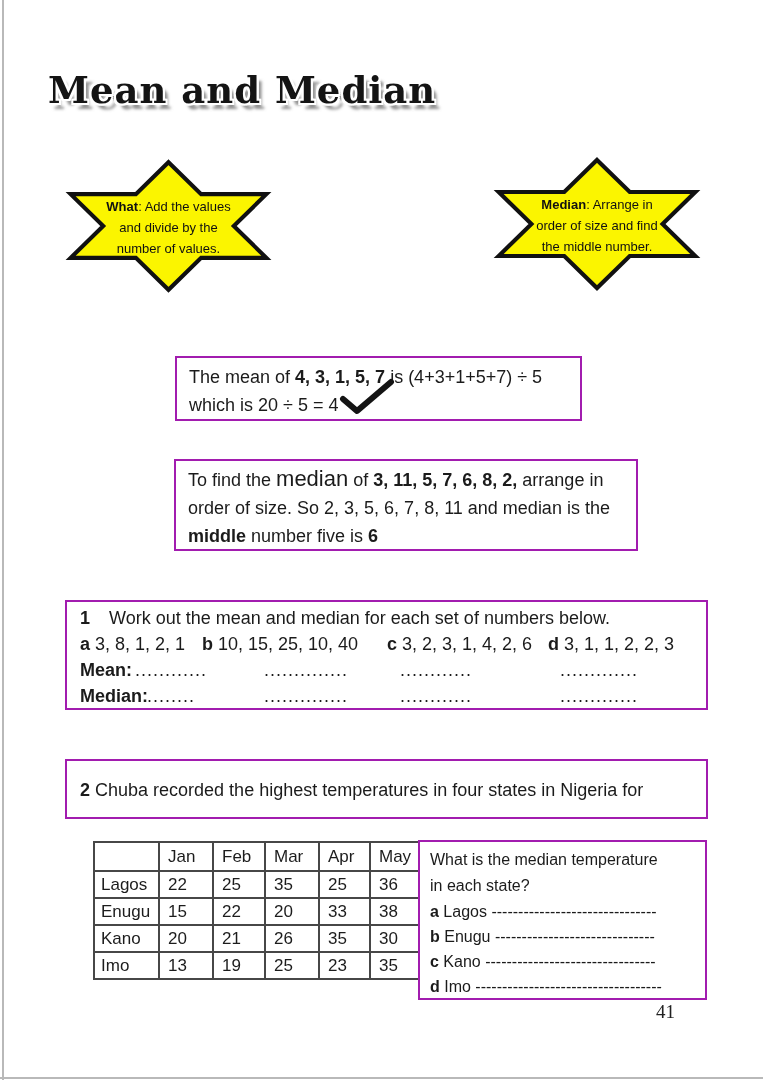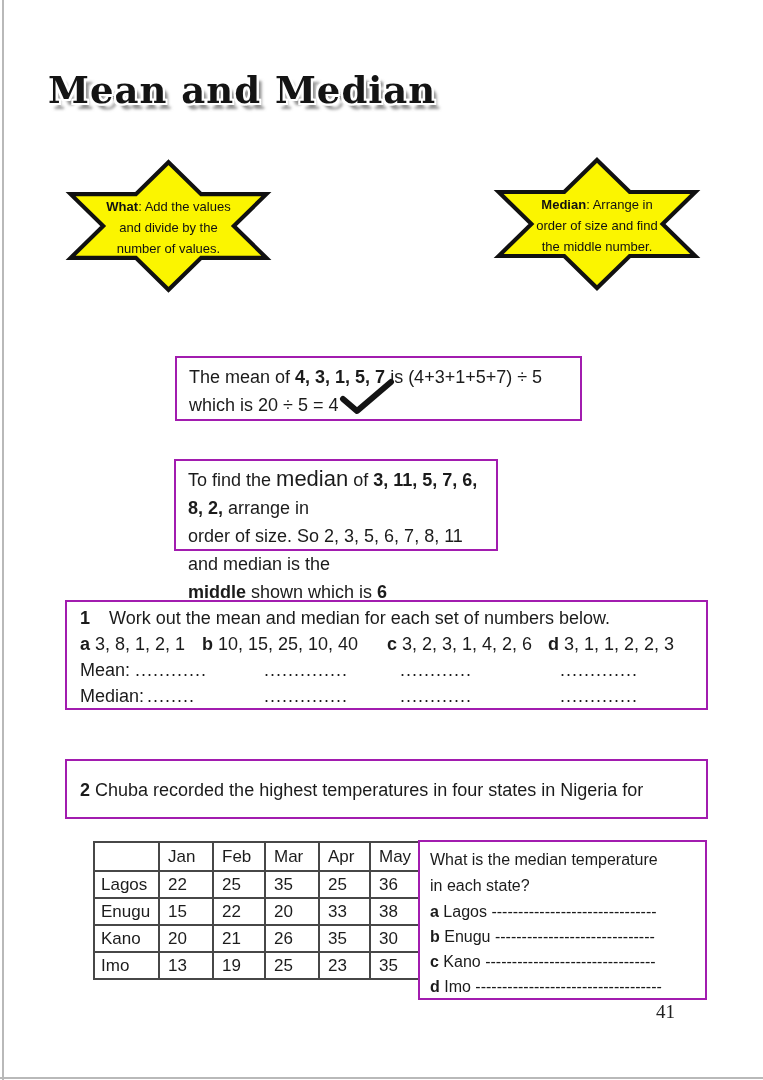--- a/index.html
+++ b/index.html
@@ -23,30 +23,30 @@
   .star svg{position:absolute;left:0;top:0;width:100%;height:100%;}
   .star-mean{left:50px;top:152px;width:237px;height:148px;}
   .star-median{left:478px;top:149px;width:238px;height:150px;}
   .star-text{
     position:absolute;left:0;top:0;width:100%;height:100%;
     display:flex;flex-direction:column;justify-content:center;align-items:center;
     font-size:13px;line-height:21px;color:#111;text-align:center;padding-top:2px;box-sizing:border-box;
   }
   .xbox{position:absolute;border:2px solid #a21caf;box-sizing:border-box;background:#fff;}
   .box1{left:175px;top:356px;width:407px;height:65px;padding:5px 12px;font-size:18px;line-height:28px;}
-  .box2{left:174px;top:459px;width:324px;height:92px;padding:4px 12px;font-size:18px;line-height:28px;}
+  .box2{left:174px;top:459px;width:464px;height:92px;padding:4px 12px;font-size:18px;line-height:28px;}
   .medianword{font-size:22px;}
   .check{position:absolute;left:160px;top:20px;width:62px;height:38px;}
   .q1{left:65px;top:600px;width:643px;height:110px;font-size:18px;}
   .q1 .row{position:absolute;left:0;height:26px;width:100%;}
   .q1 .r1{top:6px;} .q1 .r2{top:32px;} .q1 .r3{top:58px;} .q1 .r4{top:84px;}
   .q1 .pos{position:absolute;white-space:nowrap;}
   .q1 .n1{left:13px;} .q1 .prompt{left:42px;}
   .q1 .c1{left:13px;} .q1 .c2{left:135px;} .q1 .c3{left:320px;} .q1 .c4{left:481px;}
-  .q1 .lab{left:13px;}
+  .q1 .lab{left:13px;font-weight:bold;}
   .q1 .d1{left:68px;} .q1 .d1m{left:80px;} .q1 .d2{left:197px;} .q1 .d3{left:333px;} .q1 .d4{left:493px;}
   .dots{letter-spacing:1px;}
   .q2{left:65px;top:759px;width:643px;height:60px;font-size:18px;line-height:26px;padding-top:16px;}
   .q2 .l1{padding-left:13px;} .q2 .l2{padding-left:18px;}
   .temps{
     position:absolute;left:93px;top:841px;border-collapse:collapse;
     font-size:17px;color:#1c1c1c;
   }
   .temps td{border:2px solid #474747;padding:0 0 0 8px;height:25px;background:#fff;}
   .temps tr:first-child td{height:27px;}
@@ -93,21 +93,21 @@
     <div><span>The mean of </span><span class="b">4, 3, 1, 5, 7</span><span> is (4+3+1+5+7) ÷ 5</span></div>
     <div>which is 20 ÷ 5 = 4</div>
     <svg class="check" viewBox="0 0 62 38" aria-hidden="true">
       <polyline points="6,21 20,33 54,4" fill="none" stroke="#141414" stroke-width="6" stroke-linecap="round" stroke-linejoin="round"></polyline>
     </svg>
   </div>
 
   <div class="xbox box2">
     <div><span>To find the </span><span class="medianword">median</span><span> of </span><span class="b">3, 11, 5, 7, 6, 8, 2,</span><span> arrange in</span></div>
     <div>order of size. So 2, 3, 5, 6, 7, 8, 11 and median is the</div>
-    <div><span class="b">middle</span><span> shown which is </span><span class="b">6</span></div>
+    <div><span class="b">middle</span><span> number five is </span><span class="b">6</span></div>
   </div>
 
   <div class="xbox q1">
     <div class="row r1">
       <span class="pos n1 b">1</span>
       <span class="pos prompt">Work out the mean and median for each set of numbers below.</span>
     </div>
     <div class="row r2">
       <span class="pos c1"><span class="b">a</span> <span>3, 8, 1, 2, 1</span></span>
       <span class="pos c2"><span class="b">b</span> <span>10, 15, 25, 10, 40</span></span>

